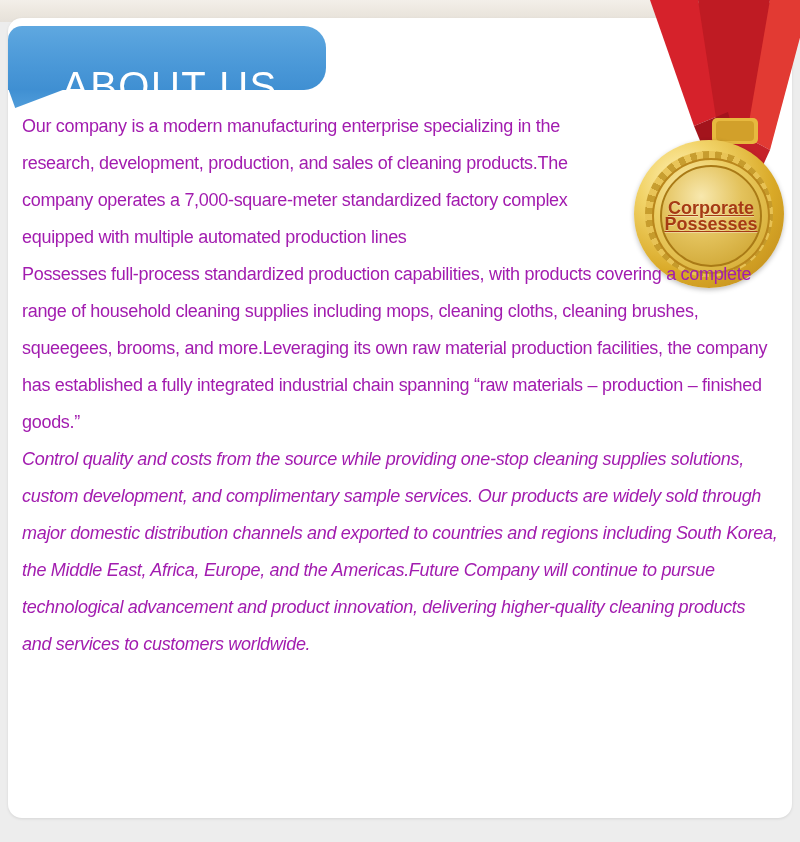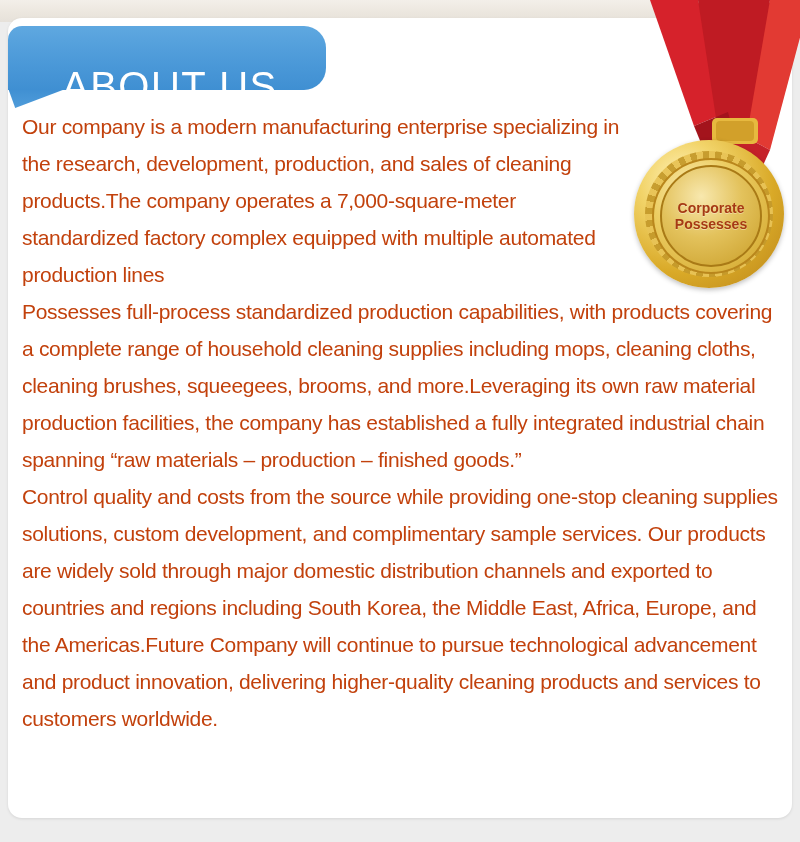--- a/index.html
+++ b/index.html
@@ -127,46 +127,47 @@
     background:
       radial-gradient(circle at 40% 30%, #f8e8ae 0%, #e3c25c 45%, #c99d27 100%);
     border: 2px solid #a97a16;
     display: flex;
     align-items: center;
     justify-content: center;
     text-align: center;
   }
   .medal-text {
     color: #a63a14;
-    font-size: 14px;
+    font-size: 18px;
     font-weight: bold;
     line-height: 16px;
     font-family: "Liberation Sans", sans-serif;
     text-shadow: 0 1px 0 rgba(255,255,255,0.35);
+    text-decoration: underline;
   }
 
   
   .body-text {
     position: absolute;
     left: 22px;
     top: 108px;
     width: 756px;
   }
   .para {
     margin: 0;
-    color: #c2410c;
-    font-size: 21px;
+    color: #a21caf;
+    font-size: 18px;
     line-height: 37px;
     font-family: "Liberation Sans", sans-serif;
     font-weight: 400;
     letter-spacing: -0.3px;
   }
   .p1 { width: 610px; }
   .p2 { width: 756px; }
-  .p3 { width: 756px; }
+  .p3 { width: 756px; font-style: italic; }
 </style>
 </head>
 <body>
 
 <div id="page">
 
   <div class="top-strip"></div>
 
   <div class="card"></div>
 

